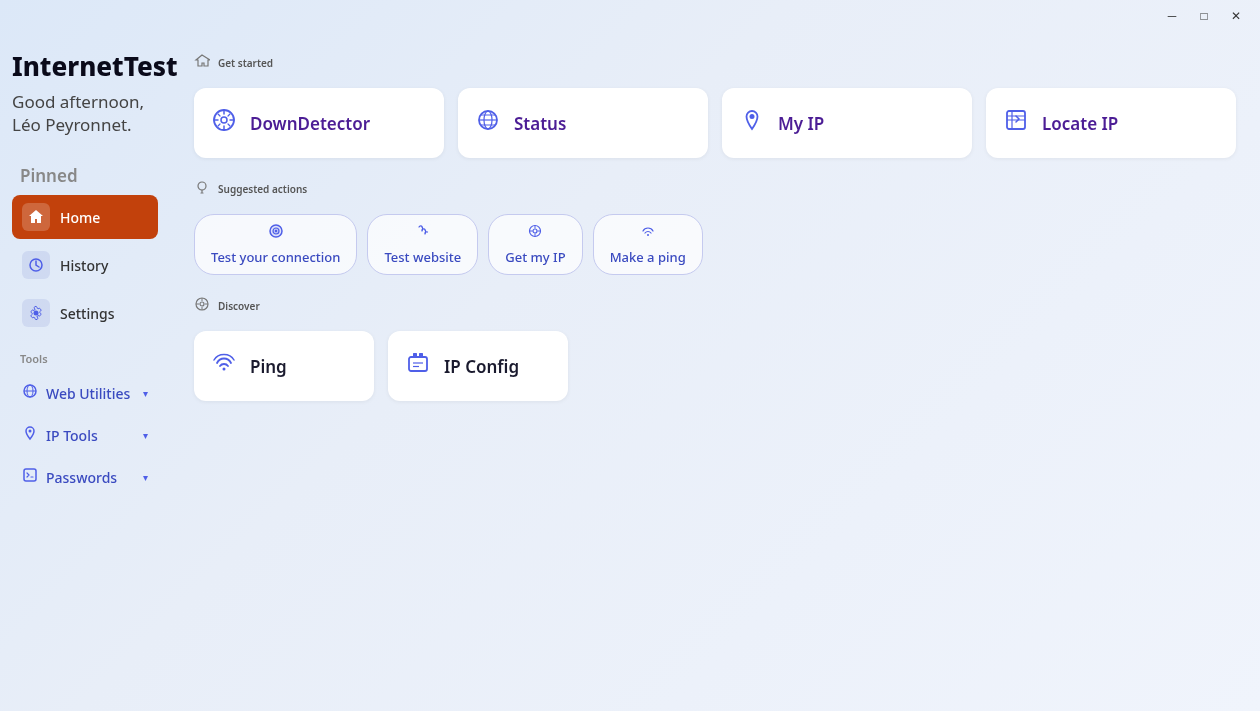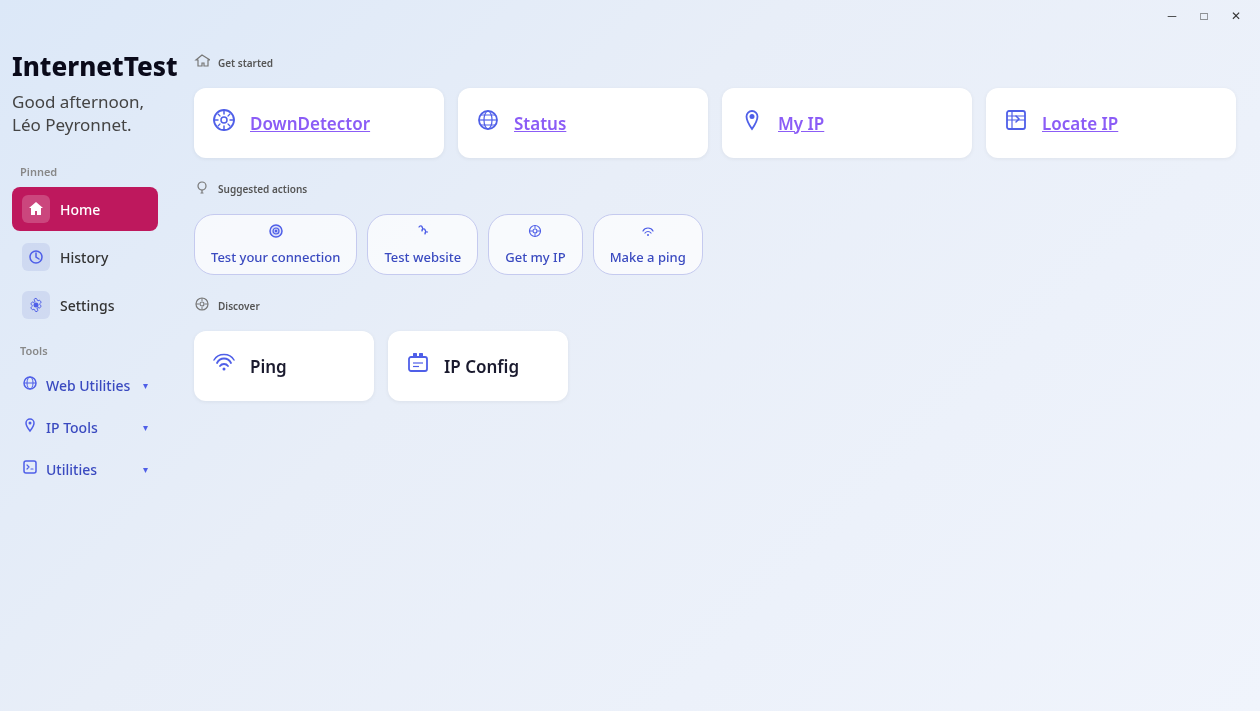--- a/index.html
+++ b/index.html
@@ -66,21 +66,21 @@
       margin-bottom: 2px;
     }
 
     .greeting {
       font-size: 17px;
       color: #444;
       margin-bottom: 16px;
     }
 
     .section-label {
-      font-size: 11px;
+      font-size: 17px;
       font-weight: 600;
       color: #888;
       text-transform: none;
       margin: 8px 0 4px 8px;
       letter-spacing: 0;
     }
 
     .nav-item {
       display: flex;
       align-items: center;
@@ -88,21 +88,21 @@
       padding: 8px 10px;
       border-radius: 8px;
       cursor: pointer;
       font-size: 14px;
       font-weight: 500;
       color: #333;
       transition: background 0.15s;
     }
 
     .nav-item.active {
-      background: #be185d;
+      background: #c2410c;
       color: white;
     }
 
     .nav-item.active .nav-icon {
       background: rgba(255,255,255,0.25);
     }
 
     .nav-icon {
       width: 28px;
       height: 28px;
@@ -198,22 +198,21 @@
 
     .card-icon {
       font-size: 22px;
       color: #4f5fe8;
       flex-shrink: 0;
     }
 
     .card-label {
       font-size: 17px;
       font-weight: 600;
-      color: #8b5cf6;
-      text-decoration: underline;
+      color: #4c1d95;
     }
 
     
     .actions-row {
       display: flex;
       gap: 10px;
       margin-bottom: 20px;
       flex-wrap: wrap;
     }
 
@@ -345,21 +344,21 @@
     </div>
 
     <div class="tool-item">
       <div class="tool-item-left">
         <span class="tool-icon">
           <svg width="16" height="16" viewBox="0 0 16 16" fill="none">
             <rect x="2" y="2" width="12" height="12" rx="2" stroke="#4f5fe8" stroke-width="1.5"></rect>
             <path d="M5 6l2 2-2 2M9 10h2" stroke="#4f5fe8" stroke-width="1.2" stroke-linecap="round"></path>
           </svg>
         </span>
-        <span>Utilities</span>
+        <span>Passwords</span>
       </div>
       <span class="chevron">▾</span>
     </div>
   </div>
 
   <div class="main">
 
     <div class="section-header">
       <span class="section-icon">
         <svg width="16" height="16" viewBox="0 0 16 16" fill="none">

